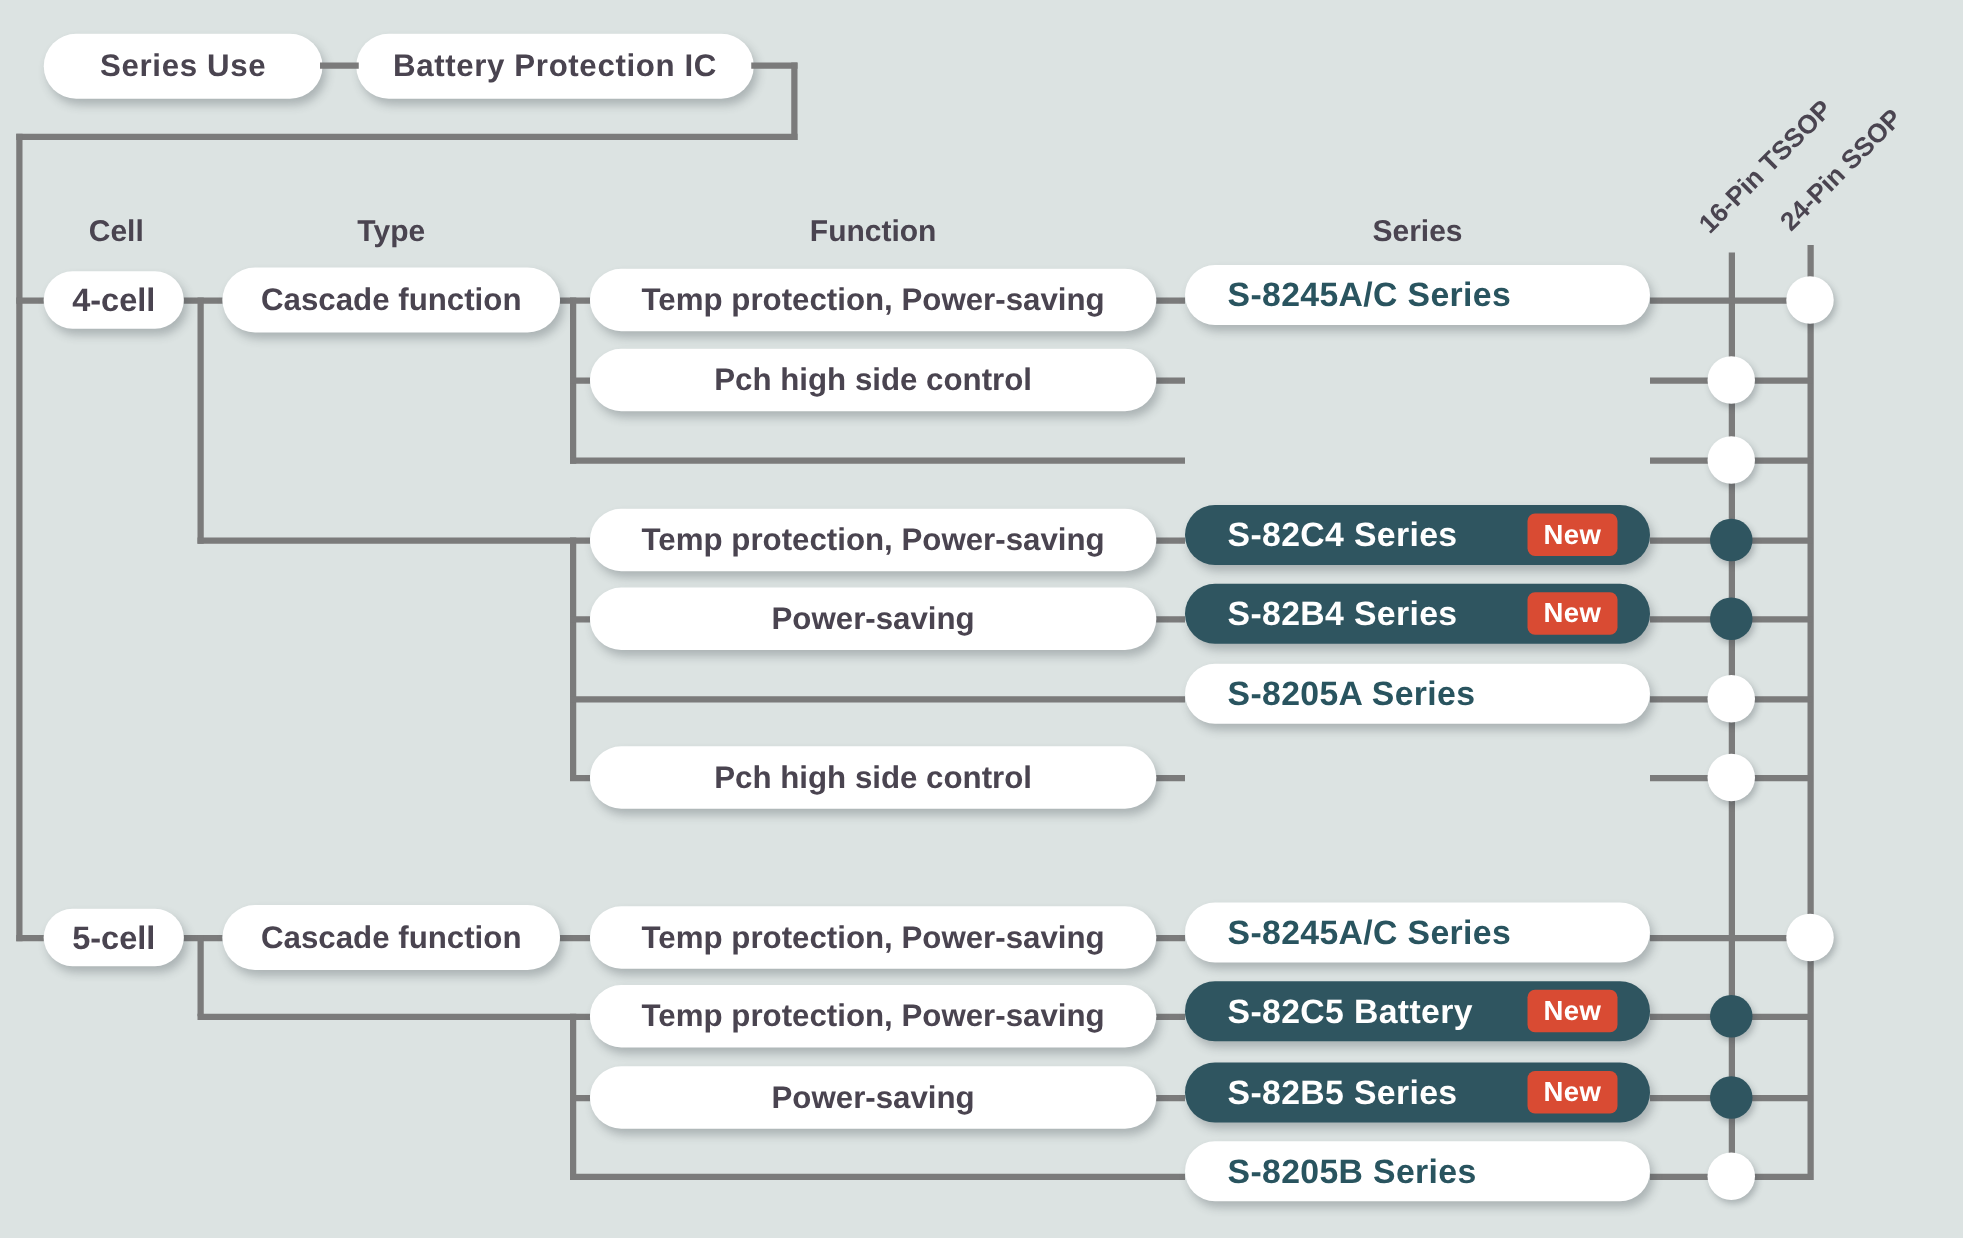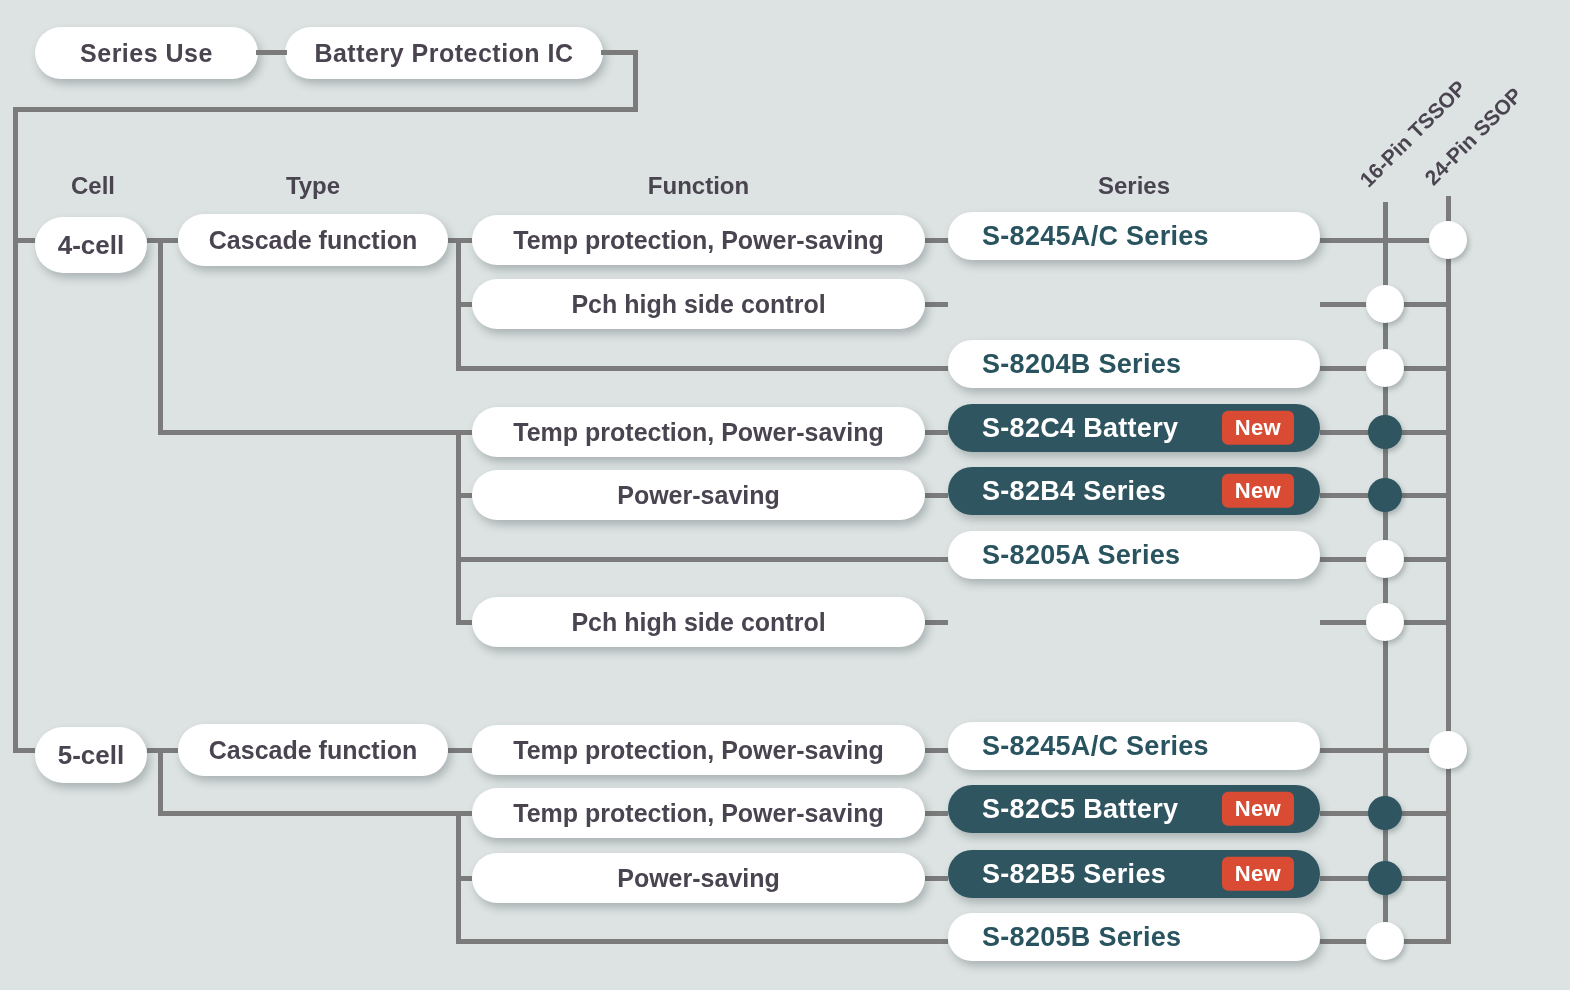--- a/index.html
+++ b/index.html
@@ -17,21 +17,21 @@
 
   
   .hline,.vline{position:absolute;background:var(--line);}
   .hline{height:5px;}
   .vline{width:5px;}
 
   
   .pill{position:absolute;background:#fff;border-radius:40px;display:flex;align-items:center;justify-content:center;
         box-shadow:3px 5px 8px rgba(60,70,75,.30);color:var(--text-dark);font-weight:bold;}
   .toppill{height:52px;font-size:25px;letter-spacing:.5px;}
-  .cellpill{width:112px;height:56px;font-size:26px;}
+  .cellpill{width:112px;height:46px;font-size:26px;}
   .typepill{width:270px;height:52px;font-size:25px;}
   .funcpill{left:472px;width:453px;height:50px;font-size:25px;}
   .seriespill{left:948px;width:372px;height:48px;justify-content:flex-start;padding-left:34px;
               font-size:27px;color:var(--series-text);letter-spacing:.3px;}
   .seriespill.dark{background:var(--dark-pill);color:#fff;}
   .badge{position:absolute;right:26px;top:50%;transform:translateY(-50%);background:var(--accent-new);
          color:#fff;font-size:22px;font-weight:bold;padding:4px 13px;border-radius:6px;line-height:1.2;}
 
   
   .hdr{position:absolute;top:172px;text-align:center;font-size:24px;font-weight:bold;color:var(--text-dark);}
@@ -117,25 +117,22 @@
   <div class="pill funcpill" style="top:470px;">
     <span>Power-saving</span>
   </div>
   <div class="pill funcpill" style="top:597px;">
     <span>Pch high side control</span>
   </div>
 
   <div class="pill seriespill" style="top:212px;">
     <span>S-8245A/C Series</span>
   </div>
-  <div class="pill seriespill" style="top:340px;">
-    <span>S-8204B Series</span>
-  </div>
   <div class="pill seriespill dark" style="top:404px;">
-    <span>S-82C4 Battery</span>
+    <span>S-82C4 Series</span>
     <span class="badge">New</span>
   </div>
   <div class="pill seriespill dark" style="top:467px;">
     <span>S-82B4 Series</span>
     <span class="badge">New</span>
   </div>
   <div class="pill seriespill" style="top:531px;">
     <span>S-8205A Series</span>
   </div>
 

